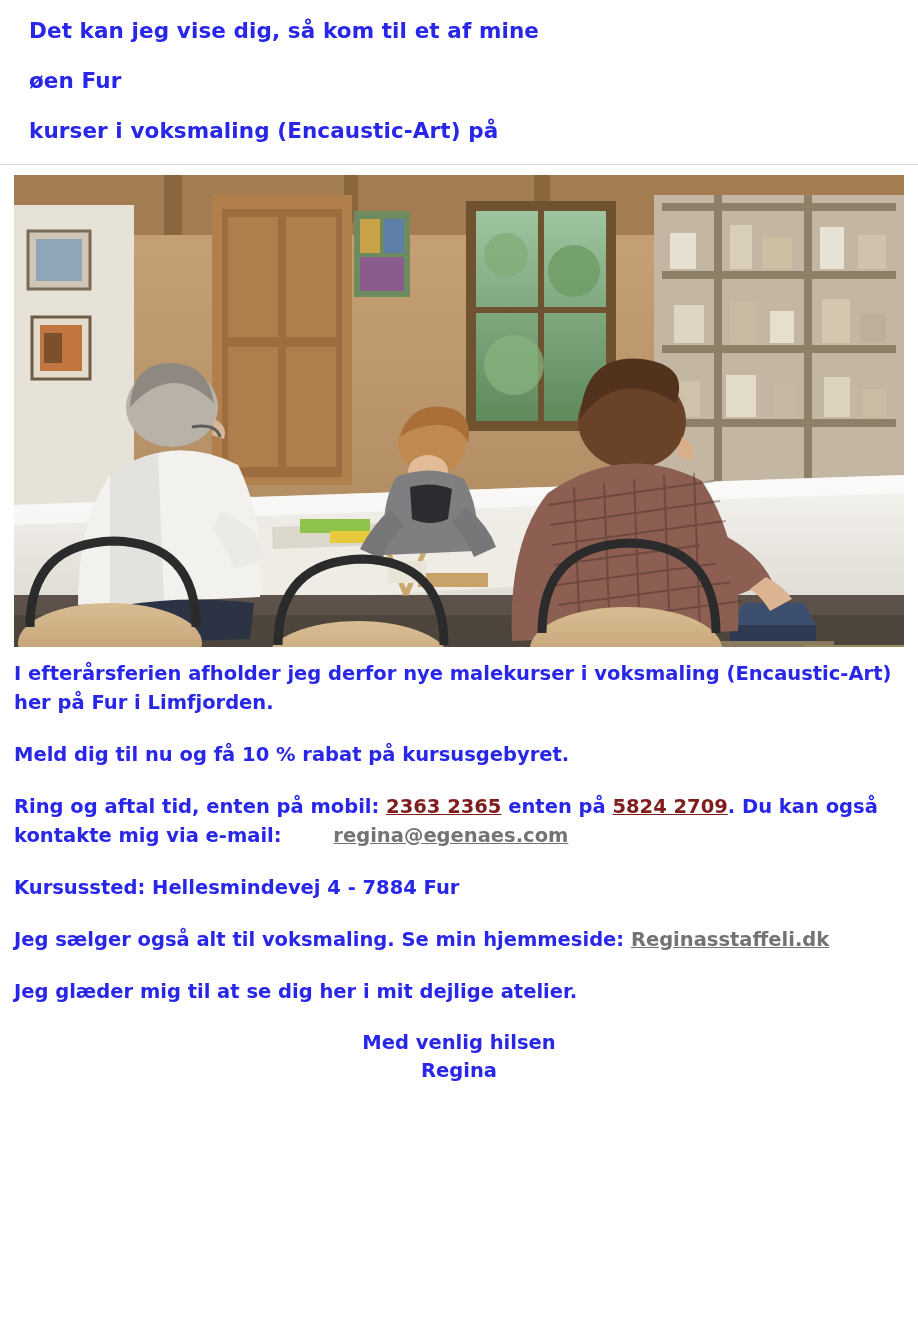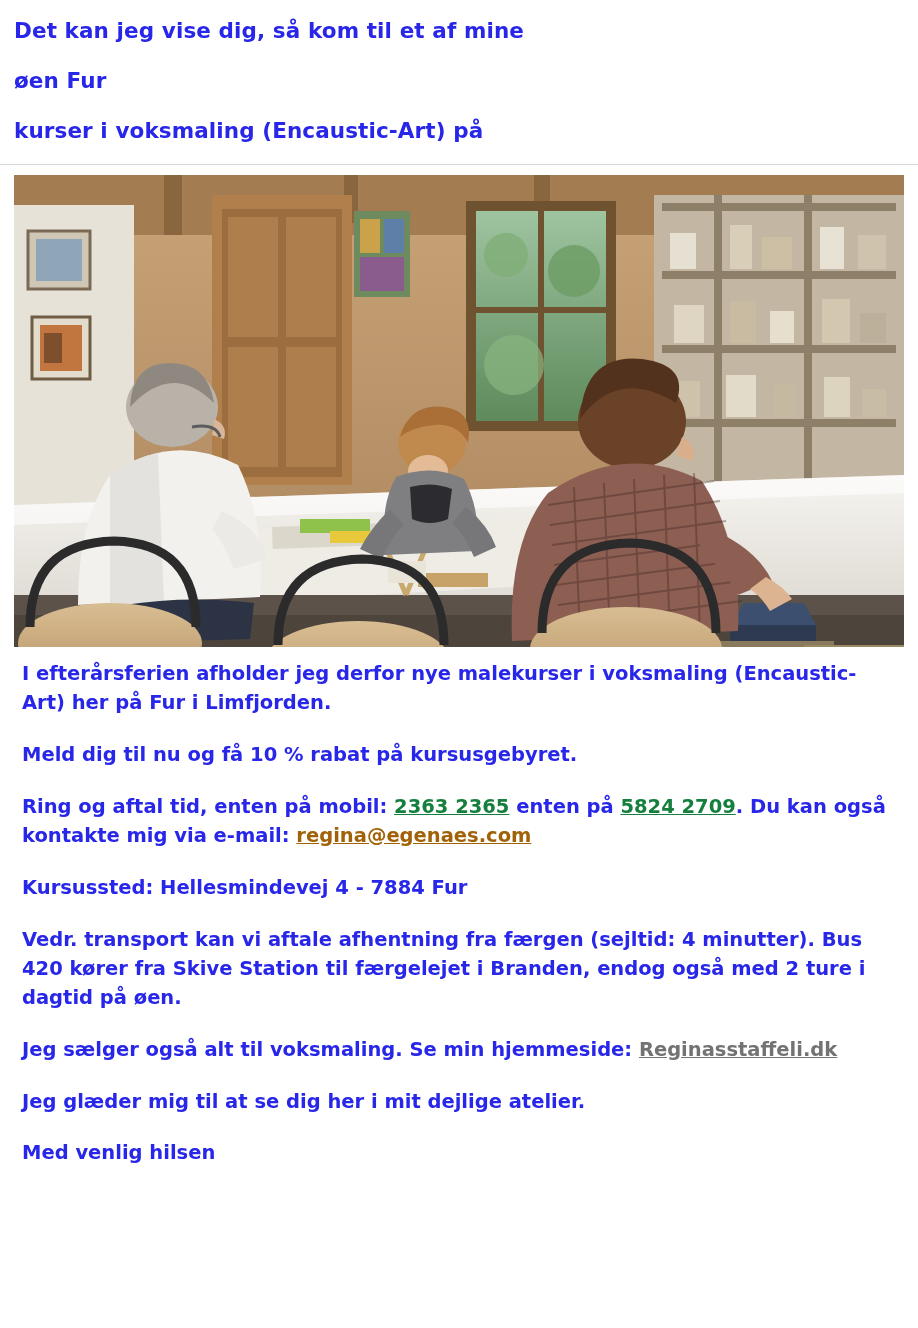--- a/index.html
+++ b/index.html
@@ -15,21 +15,21 @@
   .page {
     position: relative;
     width: 918px;
     min-height: 1328px;
     background: #ffffff;
     box-sizing: border-box;
   }
 
   
   .heading {
-    padding: 0 14px;
+    padding: 0 29px;
     padding-top: 6px;
   }
   .heading p {
     margin: 0 0 0 0;
     color: #2826e8;
     font-weight: bold;
     font-size: 21.5px;
     line-height: 50px;
     letter-spacing: 0.1px;
     font-family: "DejaVu Sans", sans-serif;
@@ -50,46 +50,48 @@
     position: relative;
     width: 890px;
     height: 472px;
     overflow: hidden;
     background: #9d8a72;
   }
   .photo svg { display: block; }
 
   
   .body-text {
-    padding: 0 22px;
+    padding: 0 14px;
     margin-top: 12px;
   }
   .body-text p {
     color: #2826e8;
     font-weight: bold;
     font-size: 19.5px;
     line-height: 29px;
     margin: 0 0 23px 0;
     font-family: "DejaVu Sans", sans-serif;
   }
   a.phone {
-    color: #15803d;
+    color: #7f1d1d;
     text-decoration: underline;
   }
   a.email {
-    color: #a16207;
+    color: #737373;
     text-decoration: underline;
+    margin-left: 45px;
   }
   a.site {
     color: #737373;
     text-decoration: underline;
   }
   .signature p {
     margin: 0;
     line-height: 28px;
+    text-align: center;
   }
 </style>
 </head>
 <body>
 
 <div class="page">
 
   <div class="heading">
     <p>Det kan jeg vise dig, så kom til et af mine</p>
     <p>øen Fur</p>
@@ -261,24 +263,24 @@
     </div>
   </div>
 
   <div class="body-text">
     <p>I efterårsferien afholder jeg derfor nye malekurser i voksmaling (Encaustic-Art) her på Fur i Limfjorden.</p>
     <p>Meld dig til nu og få 10 % rabat på kursusgebyret.</p>
 
     <p><span>Ring og aftal tid, enten på mobil: </span><a class="phone" href="#">2363 2365</a><span> enten på </span><a class="phone" href="#">5824 2709</a><span>. Du kan også kontakte mig via e-mail: </span><a class="email" href="#">regina@egenaes.com</a></p>
 
     <p>Kursussted: Hellesmindevej 4 - 7884 Fur</p>
-    <p>Vedr. transport kan vi aftale afhentning fra færgen (sejltid: 4 minutter). Bus 420 kører fra Skive Station til færgelejet i Branden, endog også med 2 ture i dagtid på øen.</p>
 
     <p><span>Jeg sælger også alt til voksmaling. Se min hjemmeside: </span><a class="site" href="#">Reginasstaffeli.dk</a></p>
 
     <p>Jeg glæder mig til at se dig her i mit dejlige atelier.</p>
 
     <div class="signature">
       <p>Med venlig hilsen</p>
+      <p>Regina</p>
     </div>
   </div>
 
 </div>
 
 </body></html>

